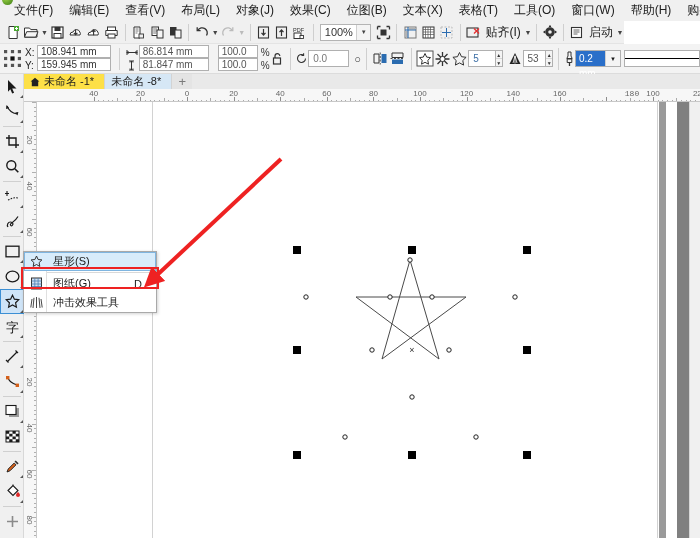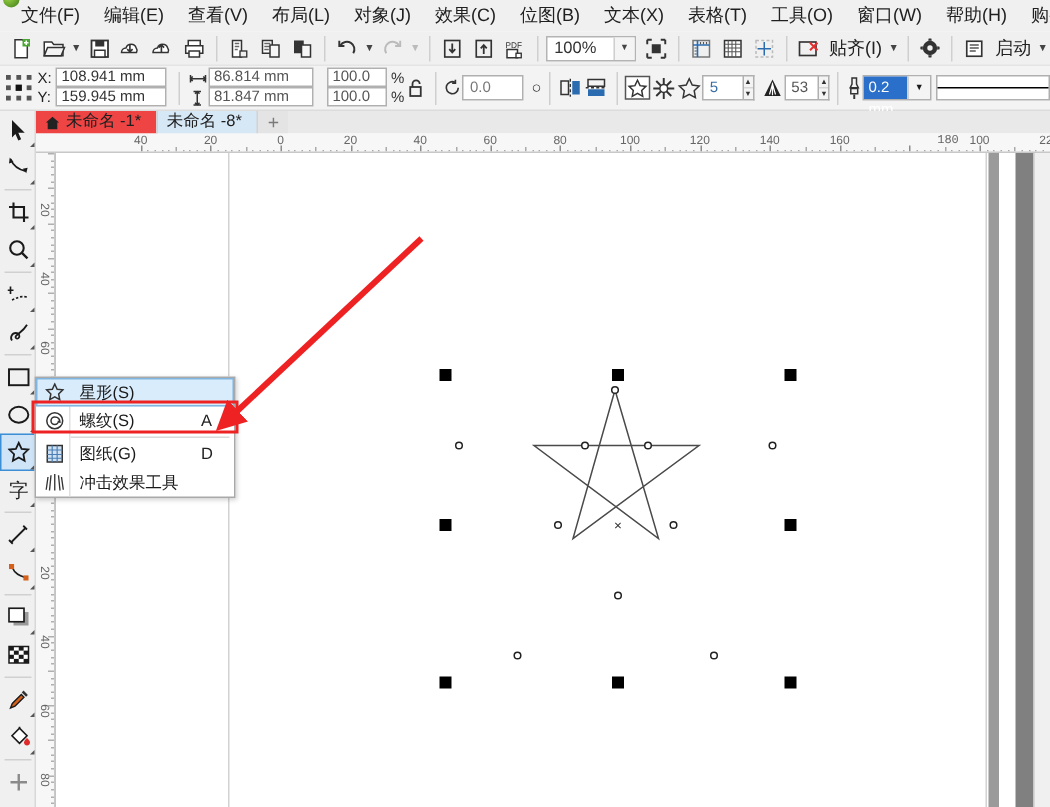--- a/index.html
+++ b/index.html
@@ -24,21 +24,21 @@
     white-space:nowrap; cursor:default;
   }
   .corel-logo {
     position:absolute; left:2px; top:-6px; width:11px; height:11px;
     border-radius:50%;
     background:radial-gradient(circle at 35% 35%, #9fd84a, #3c7a14);
   }
 
   
   .toolbar {
-    position:absolute; left:0; top:21px; width:700px; height:23px;
+    position:absolute; left:0; top:21px; width:624px; height:23px;
     background:#f0f0f0; display:flex; align-items:center; padding-left:4px;
     border-bottom:1px solid #e4e4e4;
   }
   .tb-btn {
     width:22px; height:21px; display:flex; align-items:center;
     justify-content:center; cursor:default;
   }
   .tb-sep { width:1px; height:17px; background:#cfcfcf; margin:0 4px; }
   .tb-caret {
     width:10px; height:21px; display:flex; align-items:center;
@@ -125,21 +125,21 @@
   
   .tabbar {
     position:absolute; left:24px; top:74px; width:676px; height:15px;
     background:#e9e9e9; display:flex; align-items:flex-end;
   }
   .doc-tab {
     height:15px; padding:0 10px 0 6px; font-size:11px; line-height:15px;
     color:#202020; display:flex; align-items:center; cursor:default;
     border-right:1px solid #d3d3d3;
   }
-  .doc-tab.active { background:#ef4444; }
+  .doc-tab.active { background:#fde047; }
   .doc-tab.inactive { background:#d6e7f5; }
   .tab-plus {
     width:20px; height:15px; background:#e4e4e4; display:flex;
     align-items:center; justify-content:center; color:#7a7a7a;
     font-size:13px; cursor:default;
   }
   .home-icon { margin-right:4px; display:flex; }
 
   
   .toolbox {
@@ -1026,30 +1026,20 @@
     <div class="fly-item sel">
       <span class="ic">
         <svg width="13" height="13" viewBox="0 0 13 13">
             <path d="M6.5 1l1.6 3.5 3.8.4-2.8 2.7.7 3.8-3.3-1.9-3.3 1.9.7-3.8L1.1 4.9l3.8-.4z" fill="none" stroke="#333" stroke-width="1"></path>
           </svg>
       </span>
       <span class="lbl">星形(S)</span>
       <span class="key"></span>
     </div>
 
-    <div class="fly-item">
-      <span class="ic">
-        <svg width="13" height="13" viewBox="0 0 13 13">
-            <circle cx="6.5" cy="6.5" r="5.3" fill="none" stroke="#333" stroke-width="1"></circle>
-            <path d="M9 6.5a2.5 2.5 0 11-2.5-2.5c2.5 0 3.5 2 3.5 4" fill="none" stroke="#333" stroke-width="1"></path>
-          </svg>
-      </span>
-      <span class="lbl">螺纹(S)</span>
-      <span class="key">A</span>
-    </div>
 
 
     <div class="fly-divider"></div>
 
     <div class="fly-item">
       <span class="ic">
         <svg width="13" height="13" viewBox="0 0 13 13">
             <rect x="1.5" y="1" width="10" height="11" fill="#cfe0f2" stroke="#333" stroke-width="1"></rect>
             <path d="M1.5 4h10M1.5 7h10M1.5 9.5h10M4.8 1v11M8.1 1v11" stroke="#4a7fb5" stroke-width=".8"></path>
           </svg>

